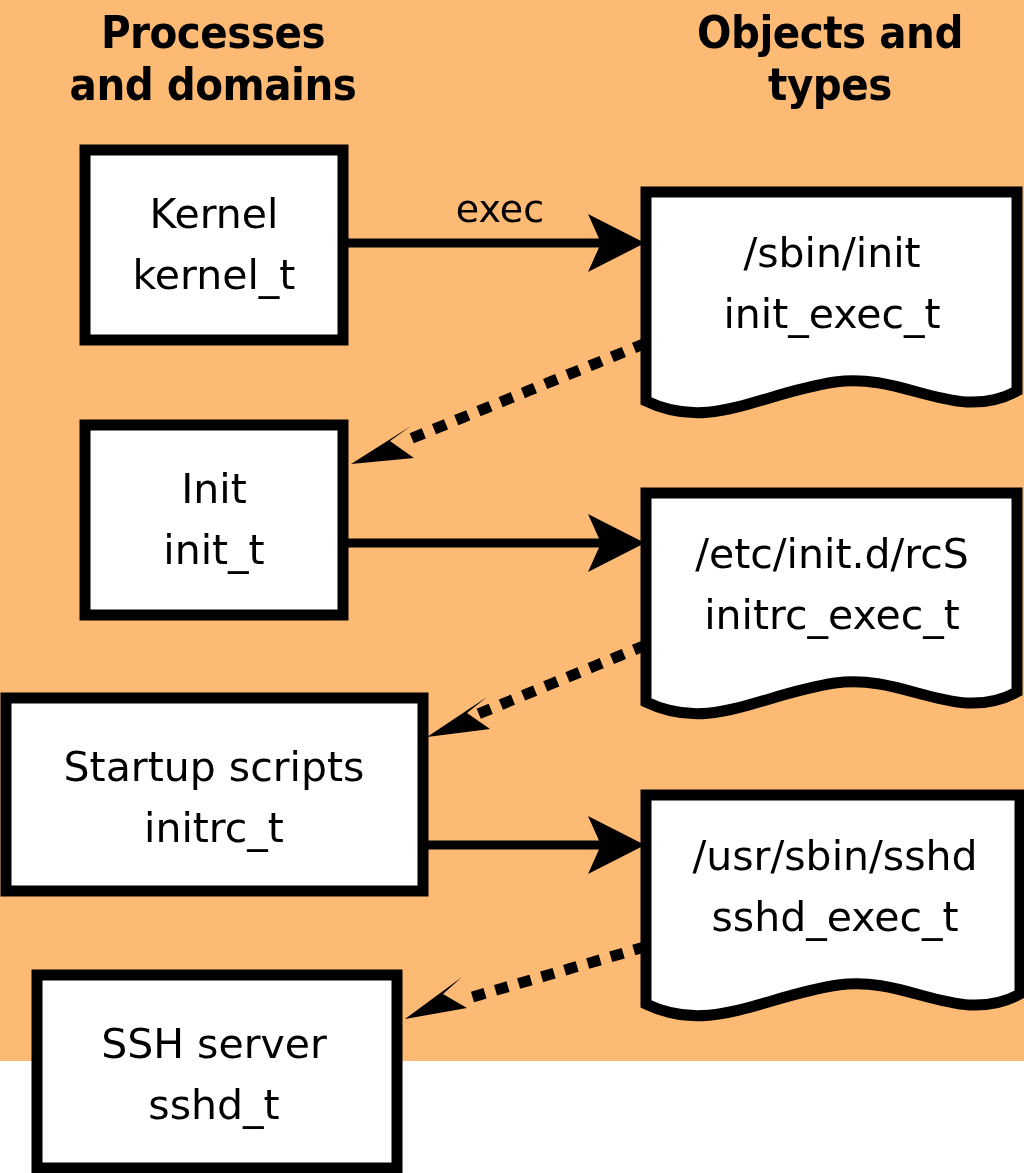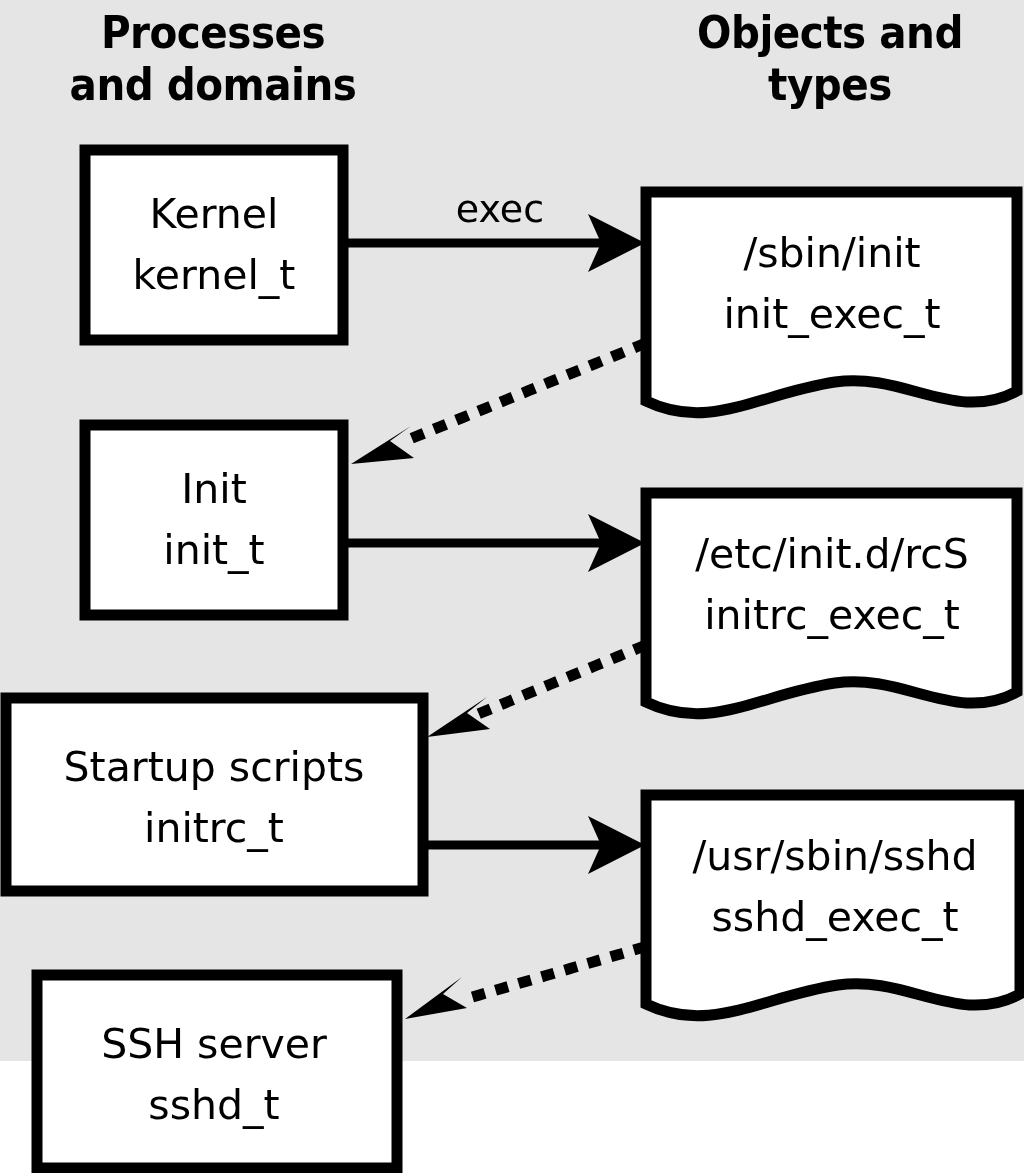--- a/index.html
+++ b/index.html
@@ -10,21 +10,21 @@
   body {
     width: 1024px;
     height: 1173px;
     font-family: "DejaVu Sans", sans-serif;
     overflow: hidden;
   }
   #diagram-root {
     position: relative;
     width: 1024px;
     height: 1061px;
-    background: #e5e5e5;
+    background: #fdba74;
   }
   svg.diagram {
     display: block;
     width: 1024px;
     height: 1173px;
   }
   text {
     fill: #000000;
     font-family: "DejaVu Sans", sans-serif;
   }

